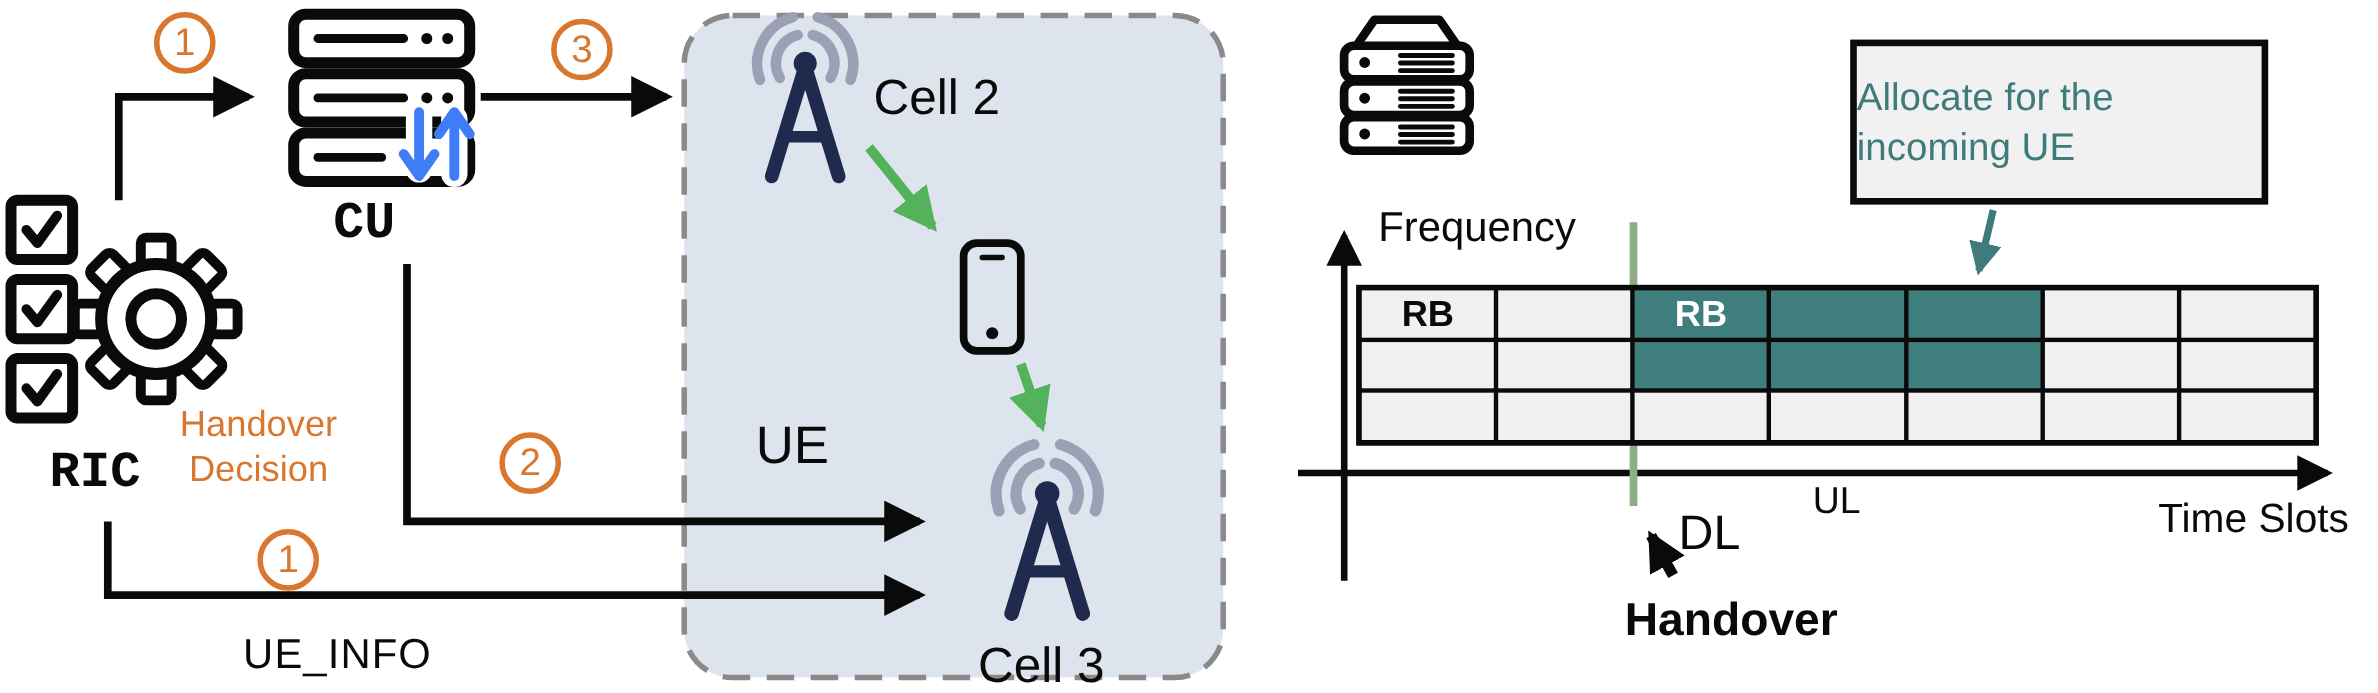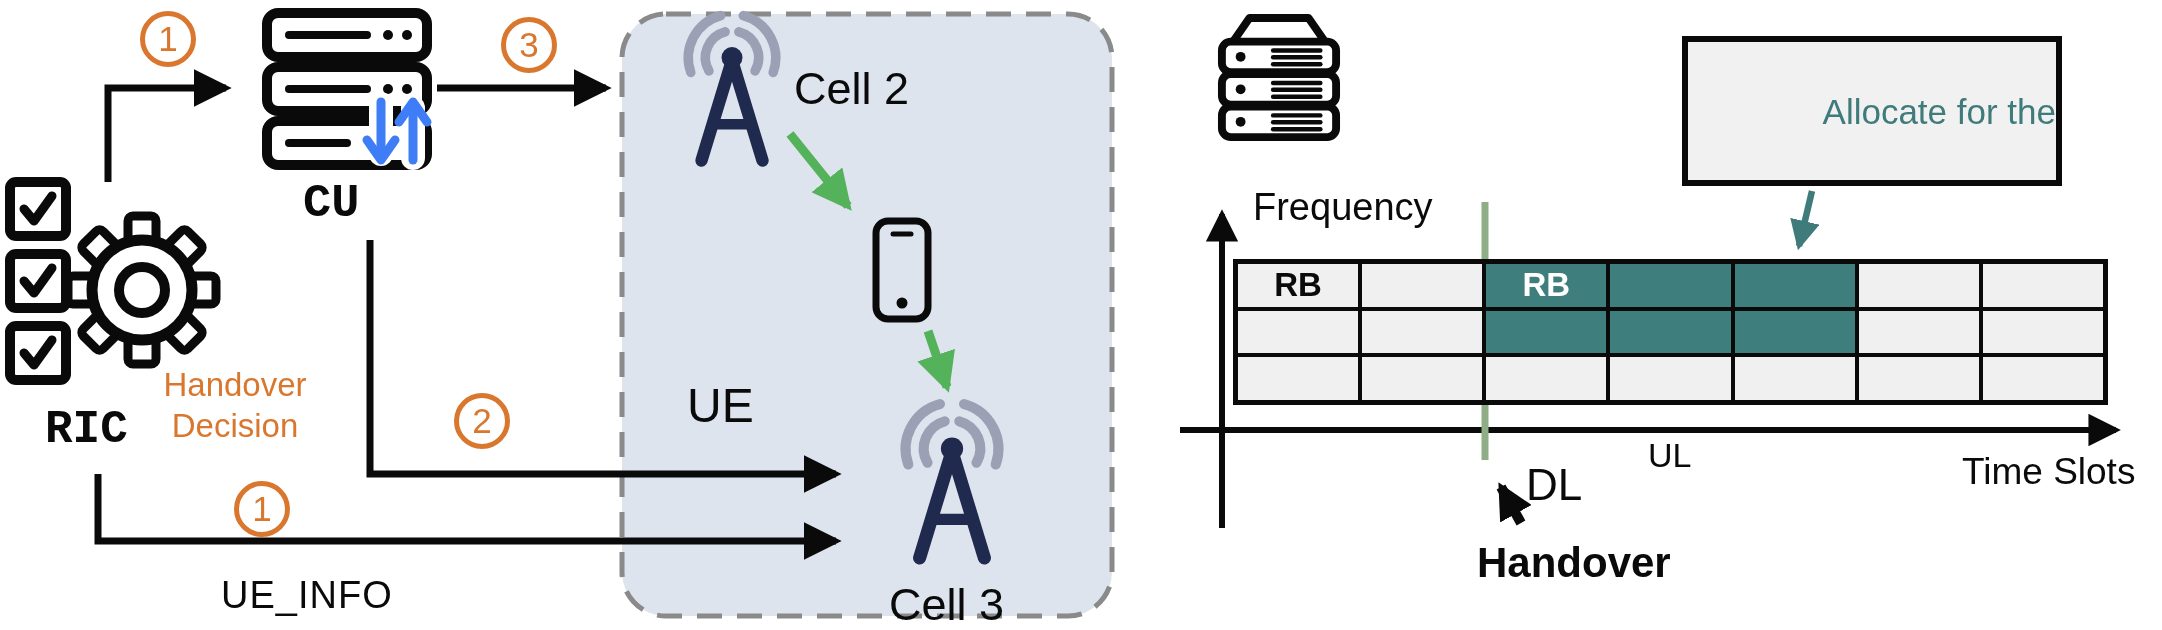--- a/index.html
+++ b/index.html
@@ -22,21 +22,21 @@
     display:flex;align-items:center;justify-content:center;
     font-size:35px;font-weight:500;box-sizing:border-box;background:transparent;
   }
   .decision{
     position:absolute;left:140px;top:364px;width:190px;text-align:center;
     color:var(--orange);font-size:33px;line-height:41px;font-weight:500;
   }
   .callout{
     position:absolute;left:1682px;top:36px;width:380px;height:150px;
     box-sizing:border-box;border:6px solid var(--ink);background:#F1F1F1;
-    display:flex;flex-direction:column;align-items:flex-end;justify-content:center;
+    display:flex;flex-direction:column;align-items:flex-start;justify-content:center;
     color:var(--teal-text);font-size:35px;line-height:45px;font-weight:500;text-align:center;
   }
   .rb-grid{
     position:absolute;left:1233px;top:259px;width:875px;height:146px;
     box-sizing:border-box;border:5px solid var(--ink);background:var(--ink);
     display:grid;grid-template-columns:repeat(7,1fr);grid-template-rows:repeat(3,1fr);gap:4px;
   }
   .cell{background:var(--cell-gray);display:flex;align-items:center;justify-content:center;
     font-size:33px;font-weight:600;}
   .cell.alloc{background:var(--teal-fill);}
@@ -228,20 +228,21 @@
   </div>
   <div class="lbl w600" style="left:303px;top:177px;font-size:47px;">CU</div>
   <div class="lbl w500" style="left:221px;top:574px;font-size:38px;letter-spacing:1px;">UE_INFO</div>
 
   <div class="lbl w500" style="left:794px;top:63px;font-size:45px;">Cell 2</div>
   <div class="lbl w500" style="left:687px;top:378px;font-size:48px;">UE</div>
   <div class="lbl w500" style="left:889px;top:579px;font-size:45px;">Cell 3</div>
 
   <div class="callout">
     <div>Allocate for the</div>
+    <div>incoming UE</div>
   </div>
   <div class="lbl w500" style="left:1962px;top:451px;font-size:37px;">Time Slots</div>
   <div class="lbl w500" style="left:1253px;top:186px;font-size:38px;">Frequency</div>
   <div class="lbl w500" style="left:1526px;top:460px;font-size:44px;">DL</div>
   <div class="lbl w500" style="left:1648px;top:436px;font-size:34px;">UL</div>
   <div class="lbl w700" style="left:1477px;top:539px;font-size:42px;">Handover</div>
 
   <div class="rb-grid">
       <div class="cell">
         <span class="dark">RB</span>

